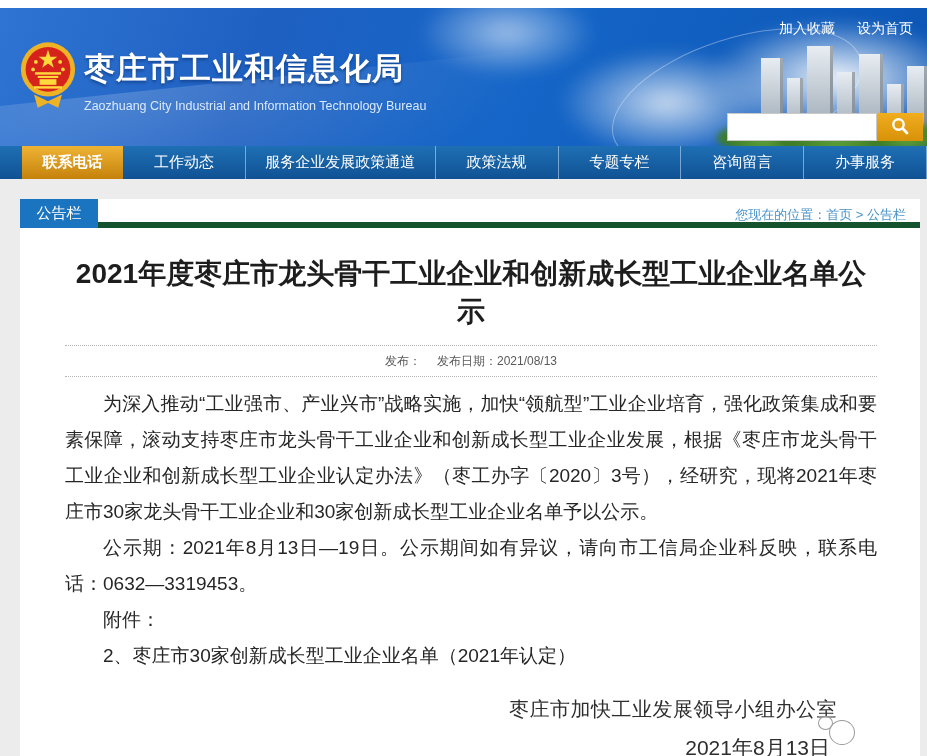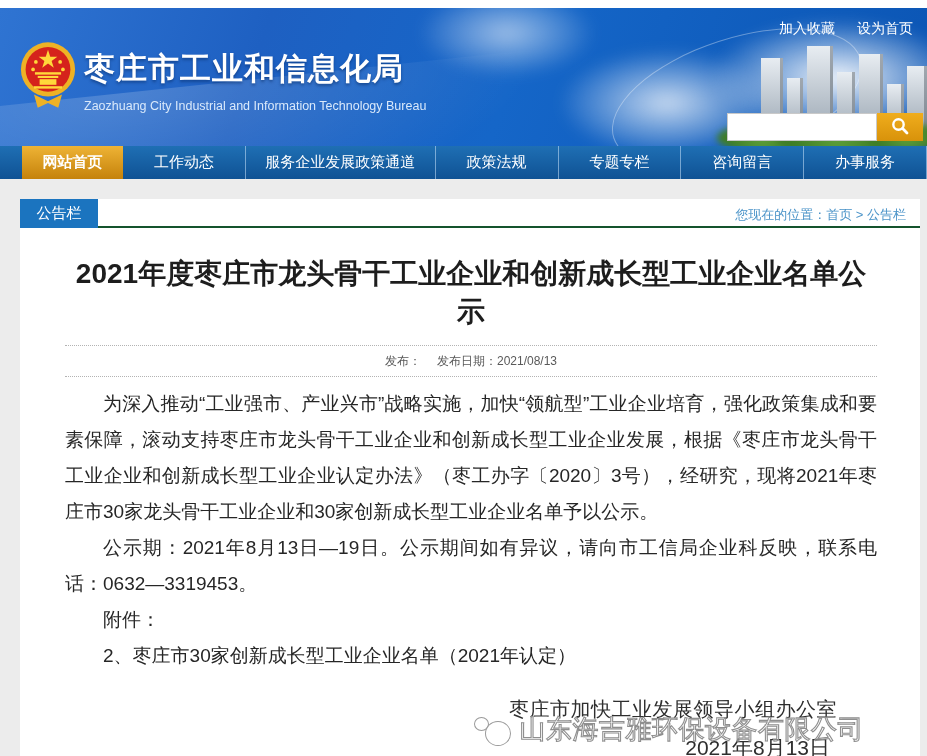--- a/index.html
+++ b/index.html
@@ -49,21 +49,21 @@
   .nav a { display:flex; align-items:center; justify-content:center; color:#ffffff;
     font-size:15px; text-decoration:none; cursor:pointer; white-space:nowrap;
     border-right:1px solid rgba(200,225,250,.55); }
   .nav a.item   { flex:1 1 0; }
   .nav a.wide   { flex:1.55 1 0; }
   .nav a.active { flex:0 0 101px; font-weight:bold; border-right:none;
     background:linear-gradient(180deg,#eeb335,#c5820b); }
 
   
   .content-wrap { margin:20px 7px 0 20px; width:900px; background:#ffffff; min-height:528px; position:relative; }
-  .tab-row { position:relative; height:29px; border-bottom:2px solid #14532d; }
+  .tab-row { position:relative; height:29px; border-bottom:6px solid #14532d; }
   .tab { position:absolute; left:0; top:0; width:78px; height:29px; background:#1b74bf;
     color:#ffffff; font-size:15px; display:flex; align-items:center; justify-content:center; cursor:pointer; }
   .breadcrumb { position:absolute; right:14px; top:7px; font-size:13px; color:#4a93c8; }
   .breadcrumb a { color:#4a93c8; text-decoration:none; cursor:pointer; }
 
   .article { padding:0 43px 0 45px; }
   .article-title { margin-top:27px; text-align:center; font-size:28px; font-weight:bold; color:#1d1d1d; }
   .dotline { border-top:1px dotted #b3b3b3; margin-top:14px; }
   .meta { text-align:center; font-size:12px; color:#595959; padding:7px 0 6px; }
   .meta span { margin:0 8px; }
@@ -141,21 +141,21 @@
         <svg width="20" height="20" viewBox="0 0 20 20">
           <circle cx="8.5" cy="8.5" r="5.2" fill="none" stroke="#ffffff" stroke-width="2.4"></circle>
           <line x1="12.6" y1="12.6" x2="17" y2="17" stroke="#ffffff" stroke-width="2.8" stroke-linecap="round"></line>
         </svg>
       </span>
     </button>
   </div>
 </div>
 
 <div class="nav">
-  <a class="active">网站首页</a>
+  <a class="active">联系电话</a>
   <a class="item">工作动态</a>
   <a class="wide">服务企业发展政策通道</a>
   <a class="item">政策法规</a>
   <a class="item">专题专栏</a>
   <a class="item">咨询留言</a>
   <a class="item">办事服务</a>
 </div>
 
 <div class="content-wrap">
   <div class="tab-row">
@@ -181,17 +181,16 @@
     </div>
 
     <div class="footer-sig">
       <div class="sig-org">枣庄市加快工业发展领导小组办公室</div>
       <div class="sig-date">2021年8月13日</div>
       <div class="watermark">
         <span class="wm-logo">
             <i class="small"></i>
             <i class="big"></i>
           </span>
-        <span>山东海吉雅环保设备有限公司</span>
       </div>
     </div>
   </div>
 </div>
 
 </body></html>

